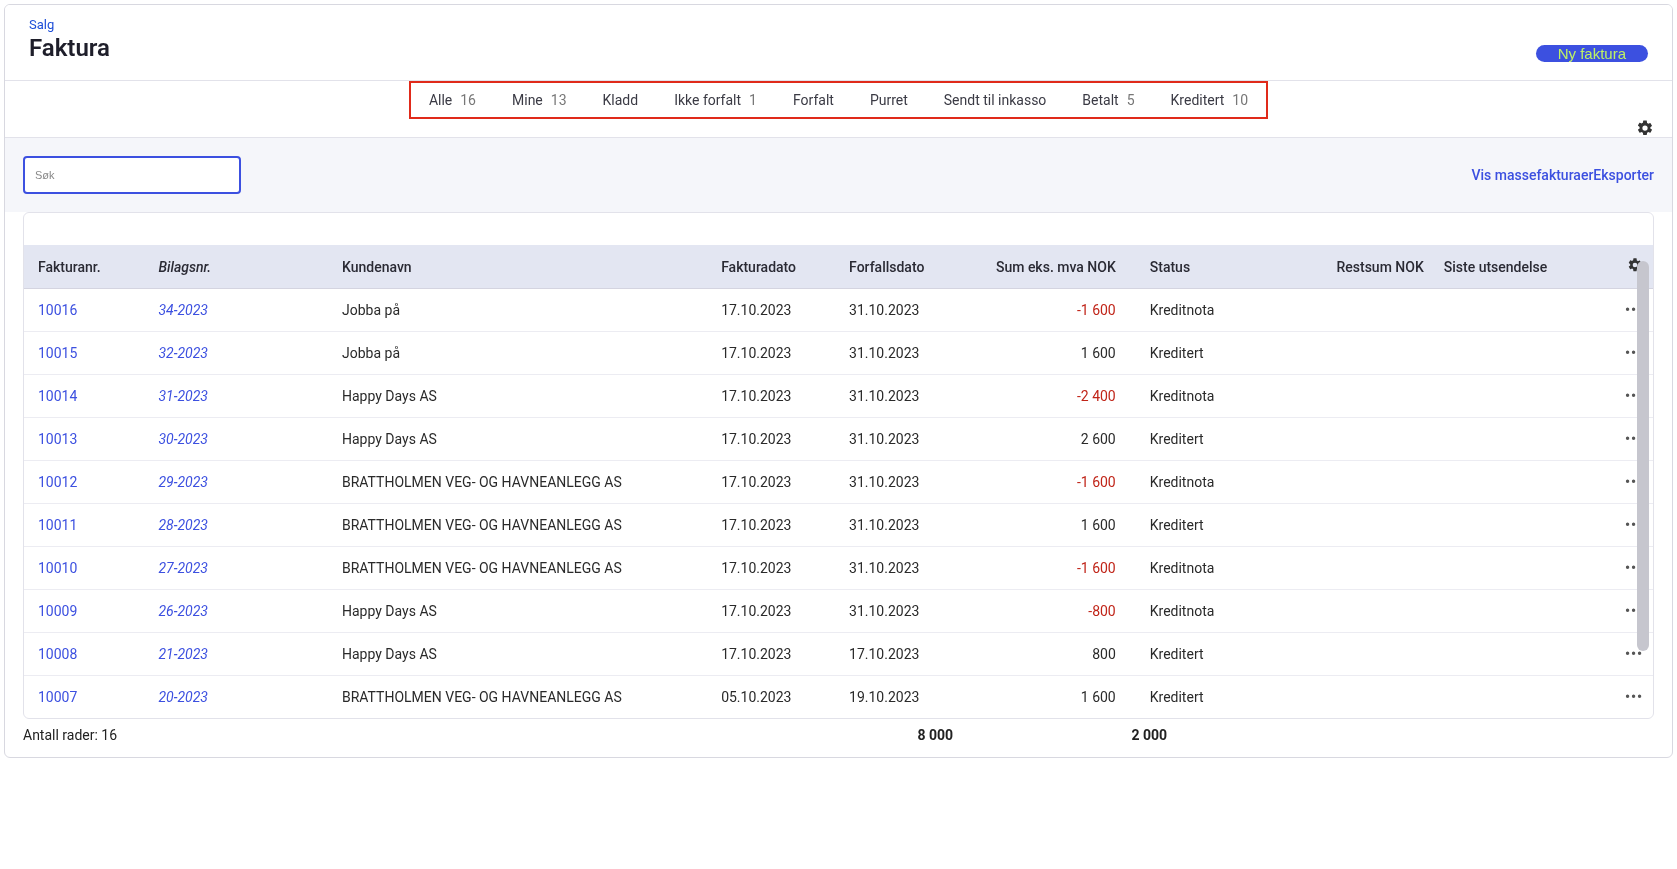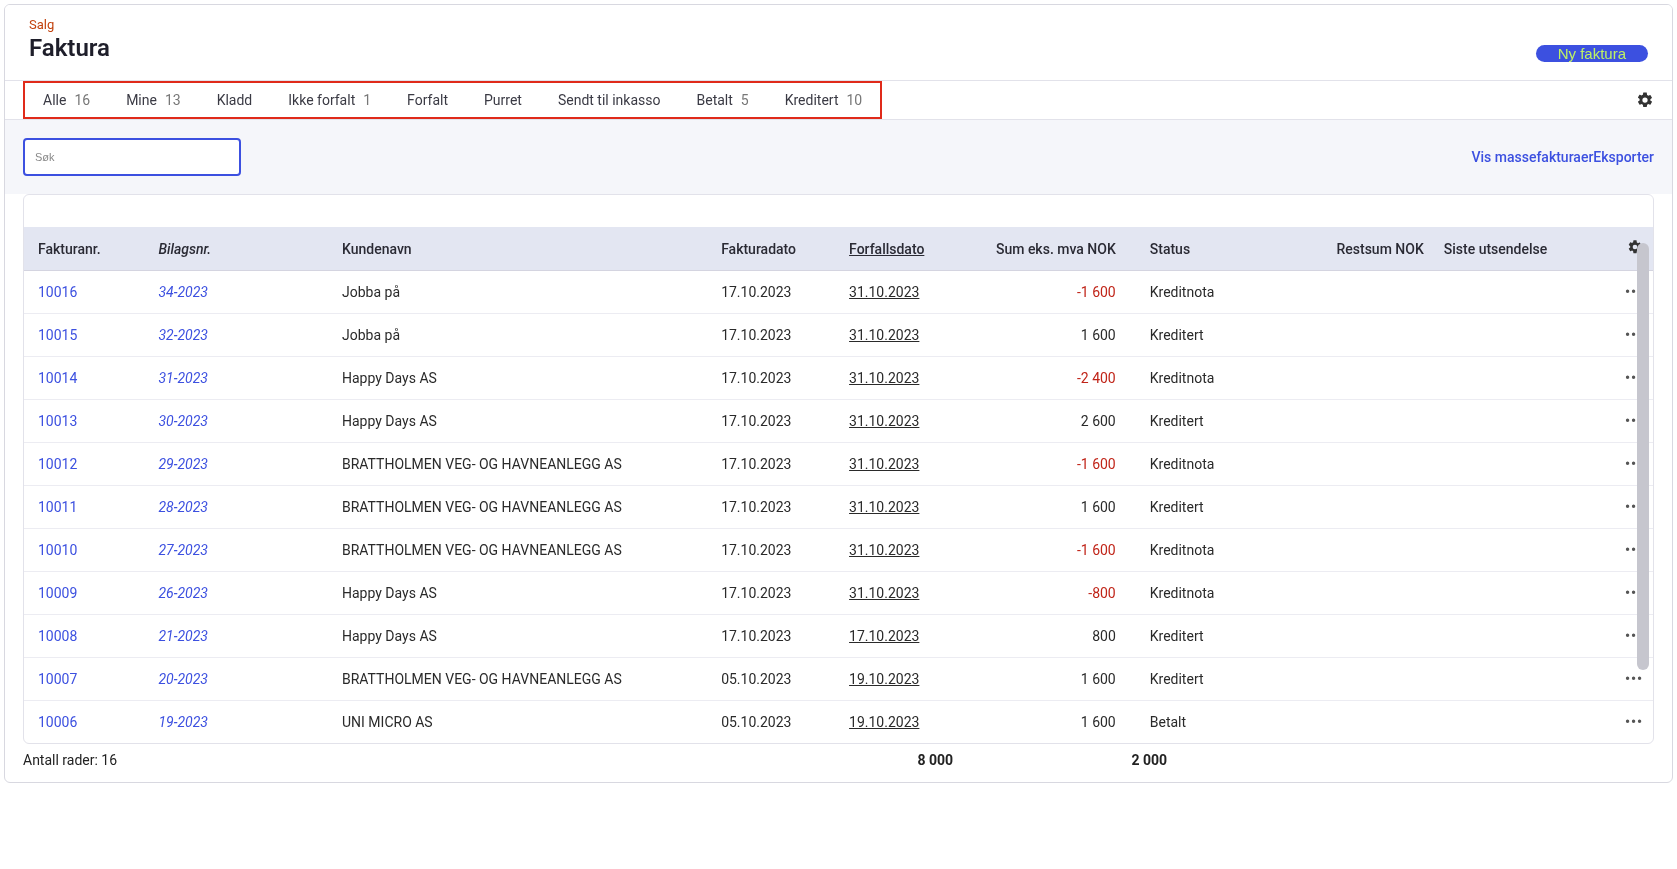--- a/index.html
+++ b/index.html
@@ -15,39 +15,40 @@
     margin: 4px;
     overflow: hidden;
   }
   .header {
     display: flex;
     justify-content: space-between;
     align-items: flex-end;
     padding: 12px 24px 18px 24px;
     background: #fff;
   }
-  .breadcrumb { font-size: 13px; color: #c2410c; margin-bottom: 2px; }
+  .breadcrumb { font-size: 13px; color: #1d4ed8; margin-bottom: 2px; }
   .page-title { font-size: 24px; font-weight: 600; color: #1e1e2a; }
   .btn-primary {
     background: #3c50e0;
     color: #bef264;
     border: none;
     border-radius: 20px;
     padding: 0 22px;
     font-size: 15px;
     font-weight: 500;
     cursor: pointer;
   }
   .tabs-wrap {
     border-top: 1px solid #e2e2ea;
     border-bottom: 1px solid #e2e2ea;
     background: #fff;
     display: flex;
     align-items: center;
     padding: 0 18px;
+    flex-direction: column;
   }
   .tabs-highlight {
     border: 2.5px solid #e02a1a;
     display: flex;
     align-items: center;
     height: 38px;
   }
   .tab {
     padding: 0 18px;
     height: 100%;
@@ -134,21 +135,21 @@
     display: grid;
     grid-template-columns: 105px 155px 320px 108px 120px 122px 120px 100px 165px 1fr;
     font-size: 14px;
     color: #222;
   }
   .footer .bold { font-weight: 700; text-align: right; }
   .col-fnr { width: 105px; padding-left: 14px; }
   .col-bnr { width: 155px; font-style: italic; }
   .col-name { width: 320px; }
   .col-fdate { width: 108px; }
-  .col-ddate { width: 120px; text-decoration: underline; }
+  .col-ddate { width: 120px; }
   .col-sum { width: 122px; text-align: right; }
   .col-status { width: 120px; padding-left: 24px; }
   .col-rest { width: 140px; text-align: right; }
   .col-last { width: 145px; }
   .col-gear { width: 40px; }
   svg { display: block; }
 </style>
 </head>
 <body>
 
@@ -348,32 +349,20 @@
             <td class="col-bnr link-cell">20-2023</td>
             <td class="col-name">BRATTHOLMEN VEG- OG HAVNEANLEGG AS</td>
             <td class="col-fdate">05.10.2023</td>
             <td class="col-ddate">19.10.2023</td>
             <td class="col-sum num ">1 600</td>
             <td class="col-status">Kreditert</td>
             <td class="col-rest num"></td>
             <td class="col-last"></td>
             <td class="col-gear row-menu">•••</td>
           </tr>
-          <tr>
-            <td class="col-fnr link-cell">10006</td>
-            <td class="col-bnr link-cell">19-2023</td>
-            <td class="col-name">UNI MICRO AS</td>
-            <td class="col-fdate">05.10.2023</td>
-            <td class="col-ddate">19.10.2023</td>
-            <td class="col-sum num ">1 600</td>
-            <td class="col-status">Betalt</td>
-            <td class="col-rest num"></td>
-            <td class="col-last"></td>
-            <td class="col-gear row-menu">•••</td>
-          </tr>
         </tbody>
     </table>
     <div class="scroll-fake">
         <div class="scroll-thumb"></div>
       </div>
   </div>
 
   <div class="footer">
     <div style="grid-column: 1 / span 2;">Antall rader: 16</div>
     <div></div>

